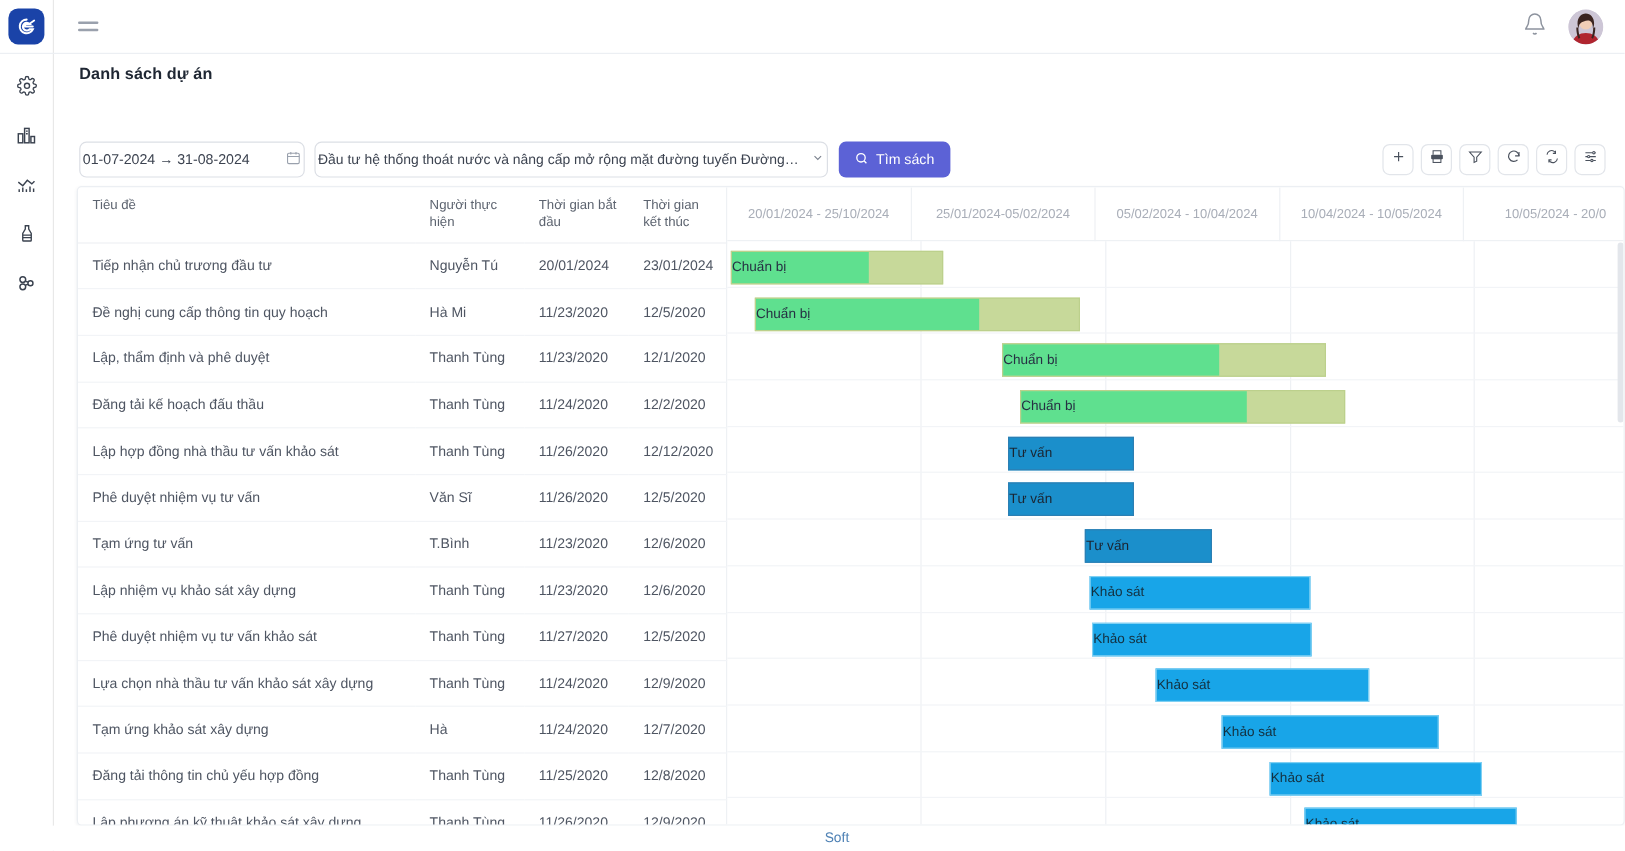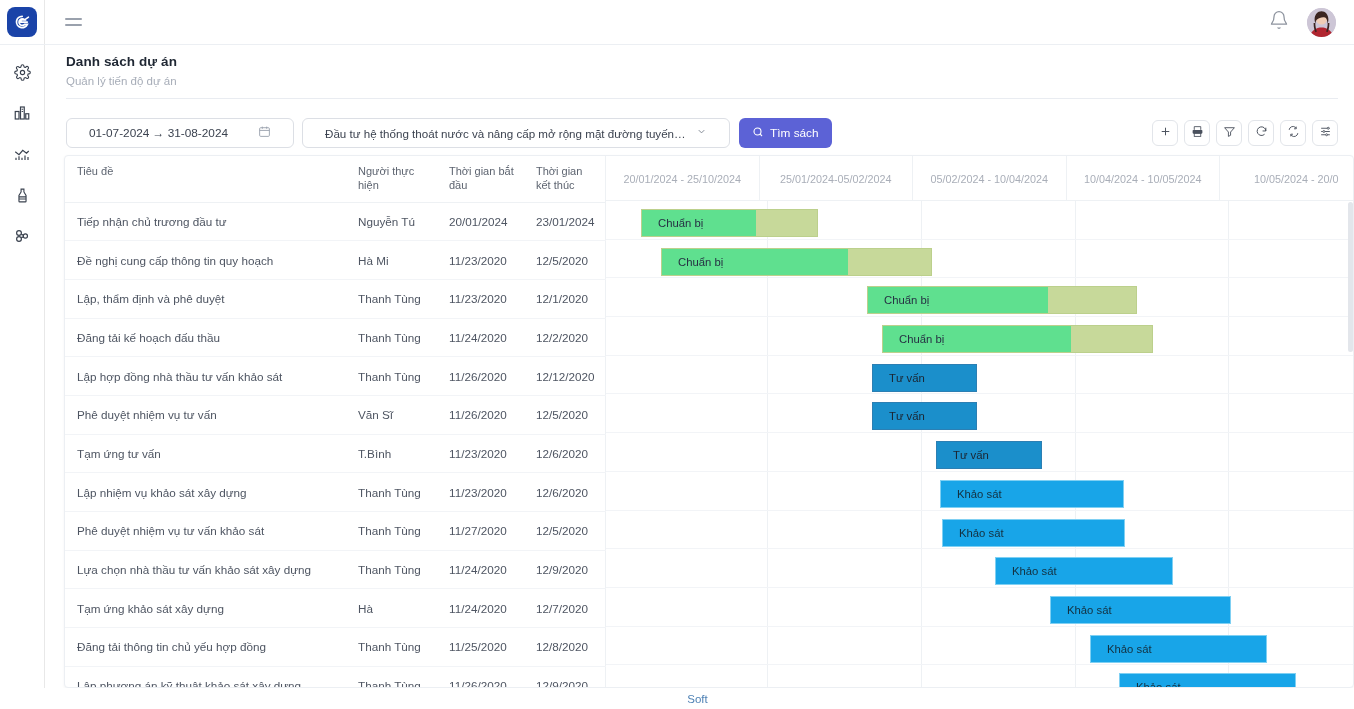--- a/index.html
+++ b/index.html
@@ -50,21 +50,21 @@
 
   
   #page-head { position: absolute; left: 66px; top: 54px; width: 1272px; }
   #page-title { font-size: 13.5px; font-weight: bold; color: #1f2733; letter-spacing: .1px; }
   #page-sub { font-size: 11.5px; color: #a7adb8; margin-top: 6px; padding-bottom: 11px; border-bottom: 1px solid #e9ecf1; }
 
   
   #toolbar { position: absolute; left: 66px; top: 118px; width: 1272px; height: 30px; display: flex; align-items: center; }
   .ctrl {
     height: 30px; border: 1px solid #dcdfe5; border-radius: 6px; background: #fff;
-    display: flex; align-items: center; font-size: 11.8px; color: #3c4350; padding: 0 22px;
+    display: flex; align-items: center; font-size: 11.8px; color: #3c4350; padding: 0 2px;
     cursor: pointer; white-space: nowrap;
   }
   #daterange { gap: 30px; }
   #daterange .dr-text { color: #3c4350; }
   #project-select { margin-left: 8px; width: 428px; justify-content: space-between; gap: 8px; }
   #project-select .ps-text { overflow: hidden; text-overflow: ellipsis; white-space: nowrap; font-size: 11.6px; }
   #search-btn {
     margin-left: 9px; height: 30px; background: #5c62d6; color: #fff; border: none; border-radius: 6px;
     display: flex; align-items: center; gap: 6px; padding: 0 13px; font-size: 11.8px; cursor: pointer;
     font-family: "Liberation Sans", sans-serif;
@@ -107,21 +107,21 @@
     width: 153.5px; flex: none; font-size: 10.8px; color: #a9aeb8;
     display: flex; align-items: center; justify-content: center;
     border-right: 1px solid #eef1f4; height: 45px; white-space: nowrap;
   }
   #gantt-body { position: relative; height: 487px; }
   .glines { position: absolute; inset: 0; pointer-events: none; }
   .gline { position: absolute; top: 0; bottom: 0; width: 1px; background: #eef1f4; }
   .grow { height: 38.7px; border-bottom: 1px solid #f2f4f7; position: relative; }
   .bar {
     position: absolute; top: 8px; height: 28px; display: flex; align-items: center;
-    font-size: 11.3px; color: #263043; padding-left: 16px; white-space: nowrap; cursor: pointer; margin-left: 32px;
+    font-size: 11.3px; color: #263043; padding-left: 0; white-space: nowrap; cursor: pointer;
   }
   .bar.green { background: #c7d99a; border: 1px solid #bcd08c; }
   .bar.green .fill { position: absolute; left: 0; top: 0; bottom: 0; background: #5fe08f; }
   .bar.green .blabel { position: relative; z-index: 2; }
   .bar.blue-dark { background: #1b8fcb; border: 1px solid #2c7fb3; color: #1b2430; }
   .bar.blue-light { background: #18a5e8; border: 1px solid #7fd0f3; color: #14303f; }
 
   
   #footer {
     position: absolute; left: 0; bottom: 0; width: 1354px; height: 21px;
@@ -212,21 +212,20 @@
         <path d="M3 29c1-7 6.5-9.5 11.5-9.5S25 22 26 29z" fill="#b0252f"></path>
         <path d="M7.6 11.5c0-5 3-8.3 6.9-8.3s6.9 3.3 6.9 8.3c0 2.6-1 4-1 4s.3-4.8-2.4-6c-2.3-1-6.2.4-8.3 2.2-.9.8-1.3 3.8-1.3 3.8s-.8-1.8-.8-4z" fill="#3a2420"></path>
         <path d="M6.6 15c0 5 1.2 8 1.9 9.2l1.4-.8c-1-2-1.6-5.3-1.6-8.4zM22.4 15c0 5-1.2 8-1.9 9.2l-1.4-.8c1-2 1.6-5.3 1.6-8.4z" fill="#3a2420"></path>
       </svg>
     </span>
   </div>
 </div>
 
 <div id="page-head">
   <div id="page-title">Danh sách dự án</div>
-  <div id="page-sub">Quản lý tiến độ dự án</div>
 </div>
 
 <div id="toolbar">
   <div class="ctrl" id="daterange">
     <span class="dr-text">01-07-2024 → 31-08-2024</span>
     <span>
       <svg width="13" height="13" viewBox="0 0 24 24" fill="none" stroke="#9aa1ad" stroke-width="1.7">
         <rect x="3" y="5" width="18" height="16" rx="2"></rect>
           <path d="M3 10h18M8 3v4M16 3v4"></path>
       </svg>

